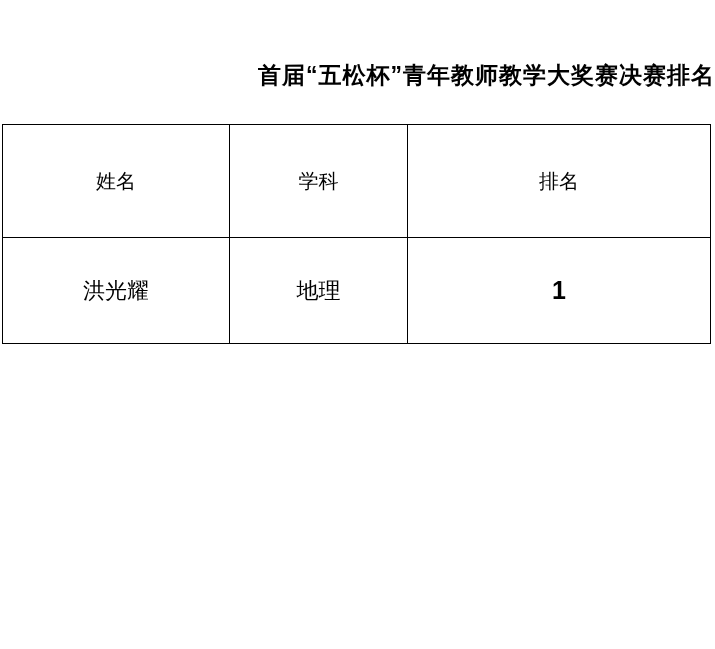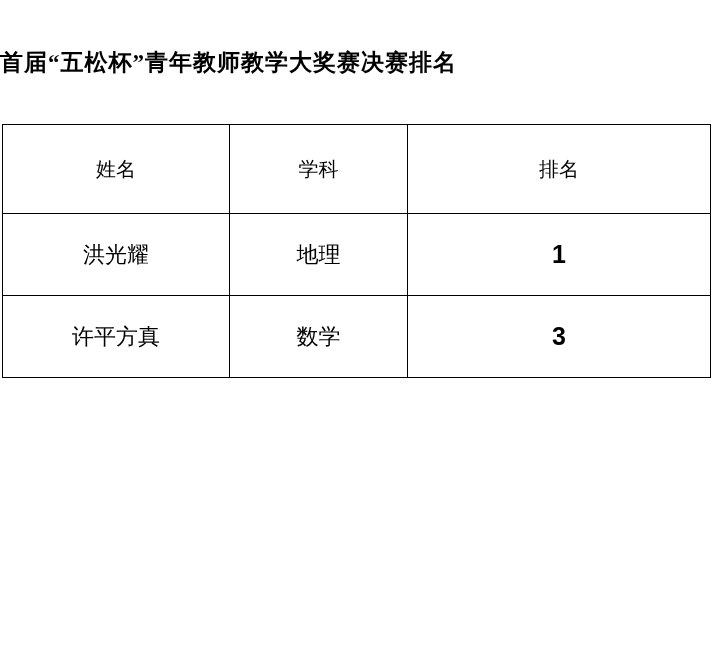--- a/index.html
+++ b/index.html
@@ -14,47 +14,47 @@
     color: #000000;
     overflow: hidden;
   }
   .page {
     position: relative;
     width: 715px;
     height: 649px;
     box-sizing: border-box;
   }
   .doc-title {
-    text-align: left;
-    font-family: Liberation Serif, serif;
+    text-align: right;
+    font-family: Liberation Sans, sans-serif;
     font-size: 23px;
     font-weight: bold;
     letter-spacing: 1px;
-    padding-top: 47px;
+    padding-top: 60px;
     padding-bottom: 0;
     margin: 0;
     white-space: nowrap;
   }
   .table-wrap {
     position: absolute;
     top: 124px;
     left: 2px;
     width: 709px;
   }
   table.rank-table {
     border-collapse: collapse;
     width: 708px;
     table-layout: fixed;
   }
   table.rank-table th,
   table.rank-table td {
     border: 1px solid #000000;
     text-align: center;
     vertical-align: middle;
-    padding: 4px;
+    padding: 16px;
   }
   table.rank-table thead th {
     height: 80px;
     font-size: 20px;
     font-weight: normal;
     font-family: "Liberation Serif", "DejaVu Serif", serif;
   }
   table.rank-table tbody td {
     height: 73px;
     font-size: 22px;
@@ -89,22 +89,17 @@
           <th>学科</th>
           <th>排名</th>
         </tr>
       </thead>
       <tbody>
         <tr>
           <td>洪光耀</td>
           <td>地理</td>
           <td class="rank-cell">1</td>
         </tr>
-        <tr>
-          <td>许平方真</td>
-          <td>数学</td>
-          <td class="rank-cell">3</td>
-        </tr>
       </tbody>
     </table>
   </div>
 
 </div>
 
 </body></html>

